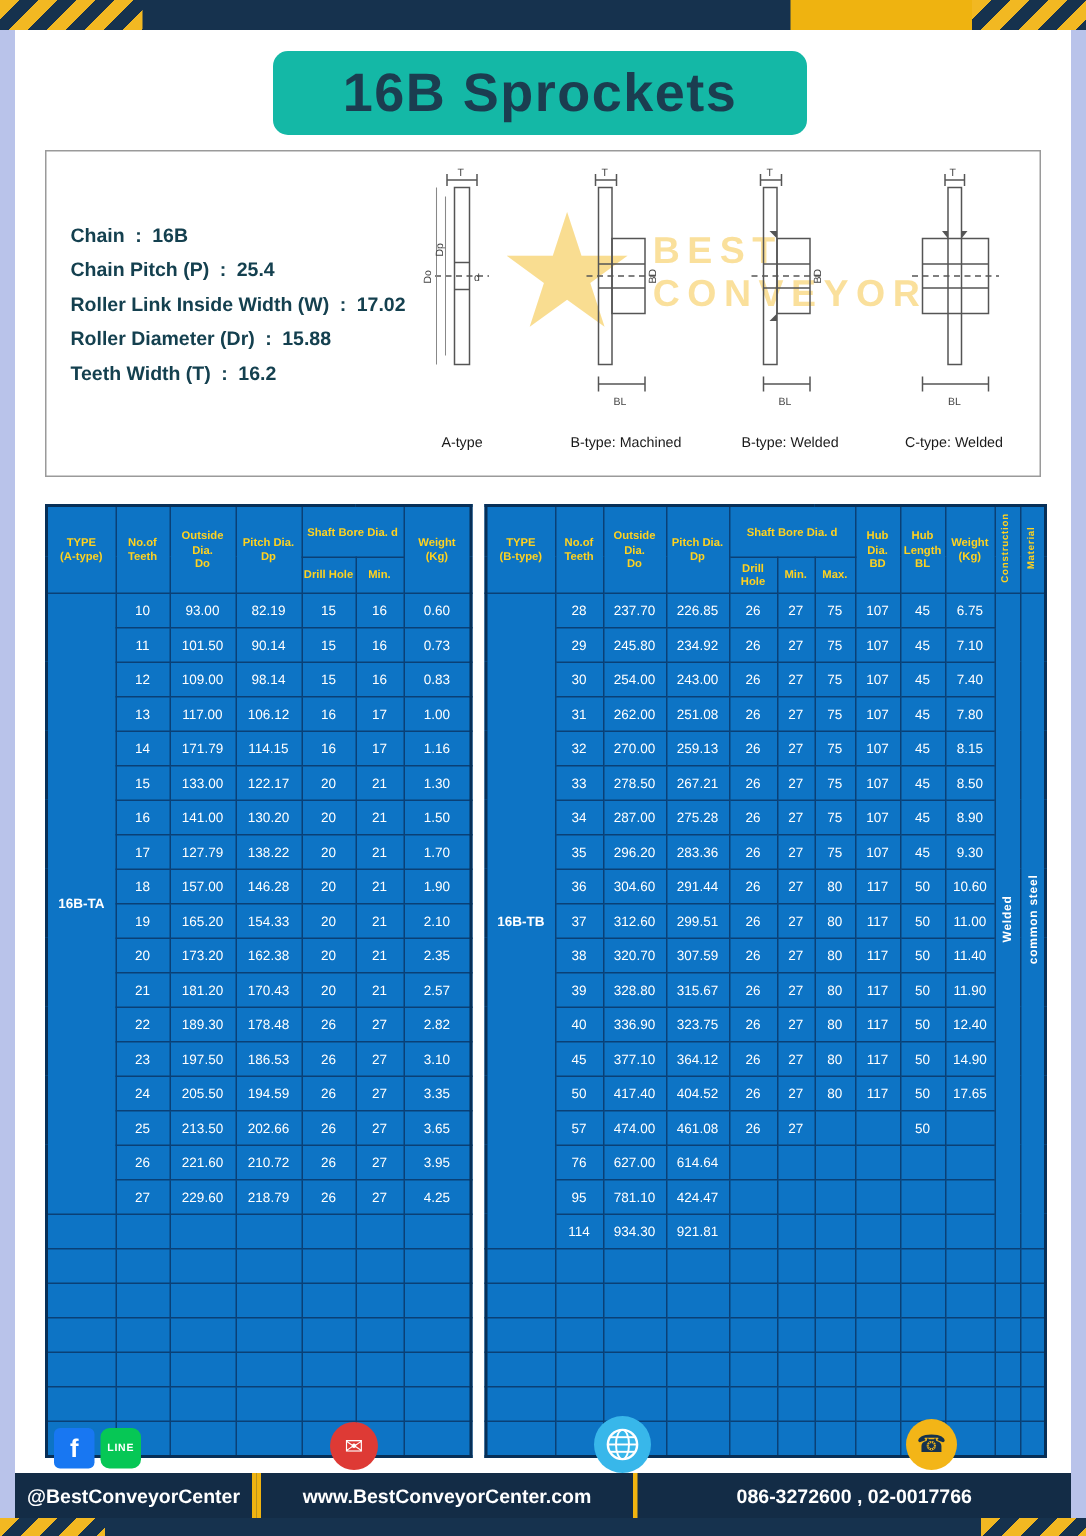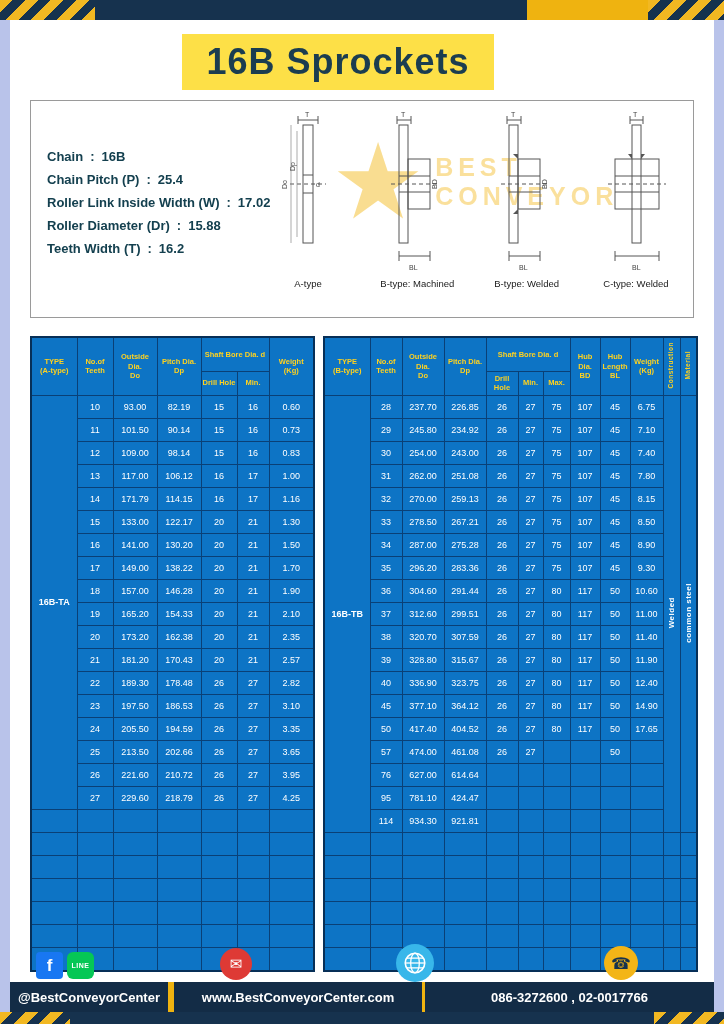--- a/index.html
+++ b/index.html
@@ -16,43 +16,43 @@
   .bottom-bar{position:absolute;left:0;top:1012px;width:724px;height:12px;background:#16324e;}
   .hazard{position:absolute;top:0;bottom:0;
           background:repeating-linear-gradient(135deg,#f2b822 0 9px,#16324e 9px 18px);}
   .top-bar .hz-left{left:0;width:95px;}
   .top-bar .hz-right{left:648px;width:76px;}
   .top-bar .yellow-seg{position:absolute;top:0;bottom:0;left:527px;width:121px;background:#efb310;}
   .bottom-bar .hz-left{left:0;width:70px;}
   .bottom-bar .hz-right{right:0;width:70px;}
 
   
-  .title-banner{position:absolute;left:182px;top:34px;width:312px;height:56px;background:#fde047;
-                display:flex;align-items:center;justify-content:center;}
+  .title-banner{position:absolute;left:182px;top:34px;width:356px;height:56px;background:#14b8a6;
+                display:flex;align-items:center;justify-content:center;border-radius:10px;}
   .title-banner h1{margin:0;font-size:36px;font-weight:bold;color:#1b3d50;letter-spacing:1px;}
 
   
   .spec-panel{position:absolute;left:30px;top:100px;width:664px;height:218px;background:#fff;
               border:1px solid #9a9a9a;box-sizing:border-box;}
   .spec-list{position:absolute;left:16px;top:44px;z-index:2;}
   .spec-line{font-size:13px;font-weight:bold;color:#14404f;line-height:23px;white-space:nowrap;}
   .spec-colon{margin:0 7px;}
 
   
   .watermark{position:absolute;left:300px;top:28px;z-index:0;display:flex;align-items:center;
              color:rgba(244,187,35,0.45);pointer-events:none;}
   .wm-star{font-size:105px;line-height:105px;color:rgba(244,187,35,0.5);}
   .wm-text{margin-left:10px;font-size:25px;font-weight:bold;letter-spacing:5px;line-height:29px;}
 
   
   .diagrams{position:absolute;left:225px;top:8px;width:432px;height:205px;display:flex;
             justify-content:space-between;z-index:1;}
   .diag{margin:0;width:104px;text-align:center;}
   .diag svg{display:block;margin:0 auto;}
-  .diag figcaption{font-size:9.5px;color:#1a1a1a;margin-top:4px;}
+  .diag figcaption{font-size:9.5px;color:#1a1a1a;margin-top:16px;}
   .ln{stroke:#555;fill:none;stroke-width:1;}
   .thin{stroke:#888;stroke-width:0.7;}
   .dash{stroke-dasharray:4 3;}
   .weld{fill:#555;stroke:none;}
   .dim{font-size:7px;fill:#444;}
 
   
   .tables{position:absolute;left:30px;top:336px;display:flex;gap:8px;}
   table{border-collapse:collapse;table-layout:fixed;background:#0d74c5;border:2px solid #072f57;}
   #table-a{width:283px;} #table-b{width:373px;}
@@ -306,21 +306,21 @@
           <tr>
             <td>16</td>
             <td>141.00</td>
             <td>130.20</td>
             <td>20</td>
             <td>21</td>
             <td>1.50</td>
           </tr>
           <tr>
             <td>17</td>
-            <td>149.00</td>
+            <td>127.79</td>
             <td>138.22</td>
             <td>20</td>
             <td>21</td>
             <td>1.70</td>
           </tr>
           <tr>
             <td>18</td>
             <td>157.00</td>
             <td>146.28</td>
             <td>20</td>

